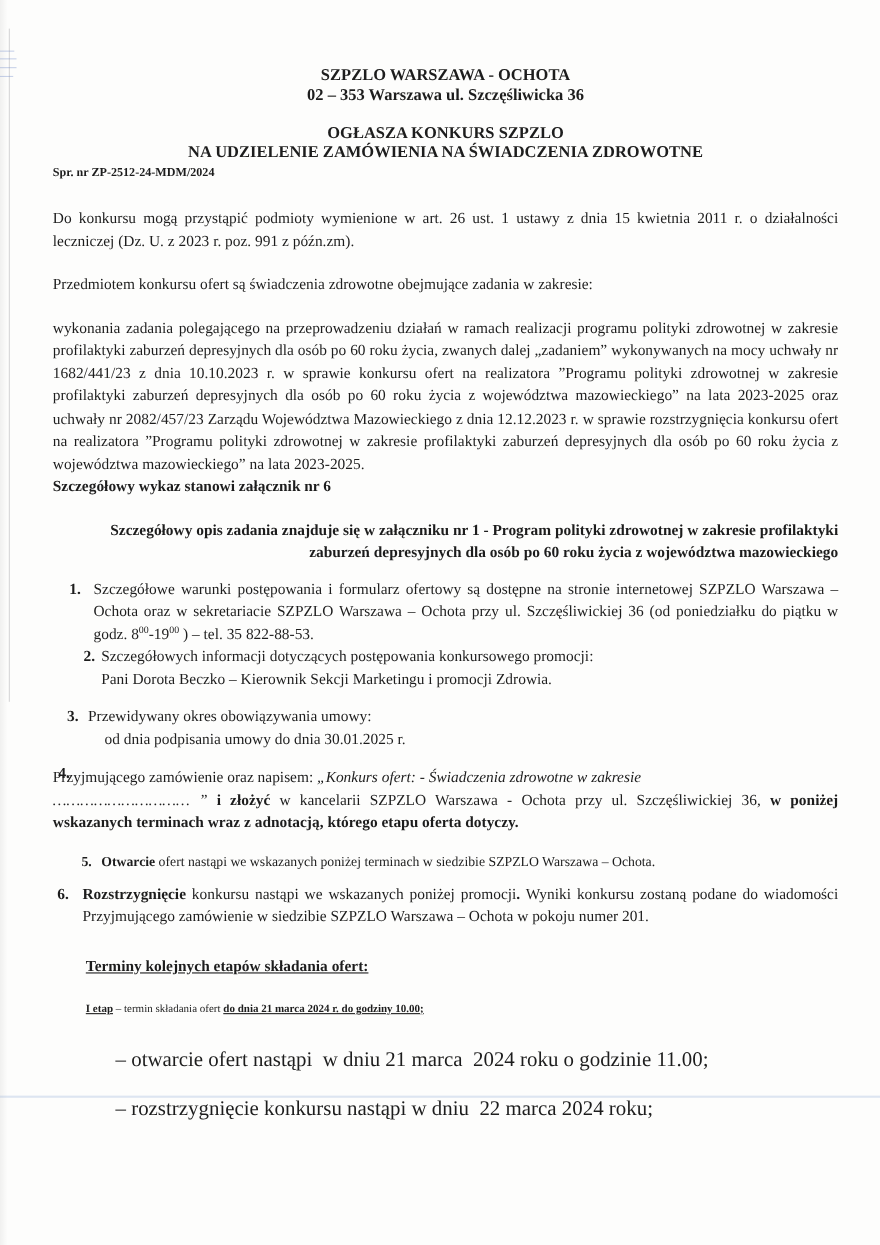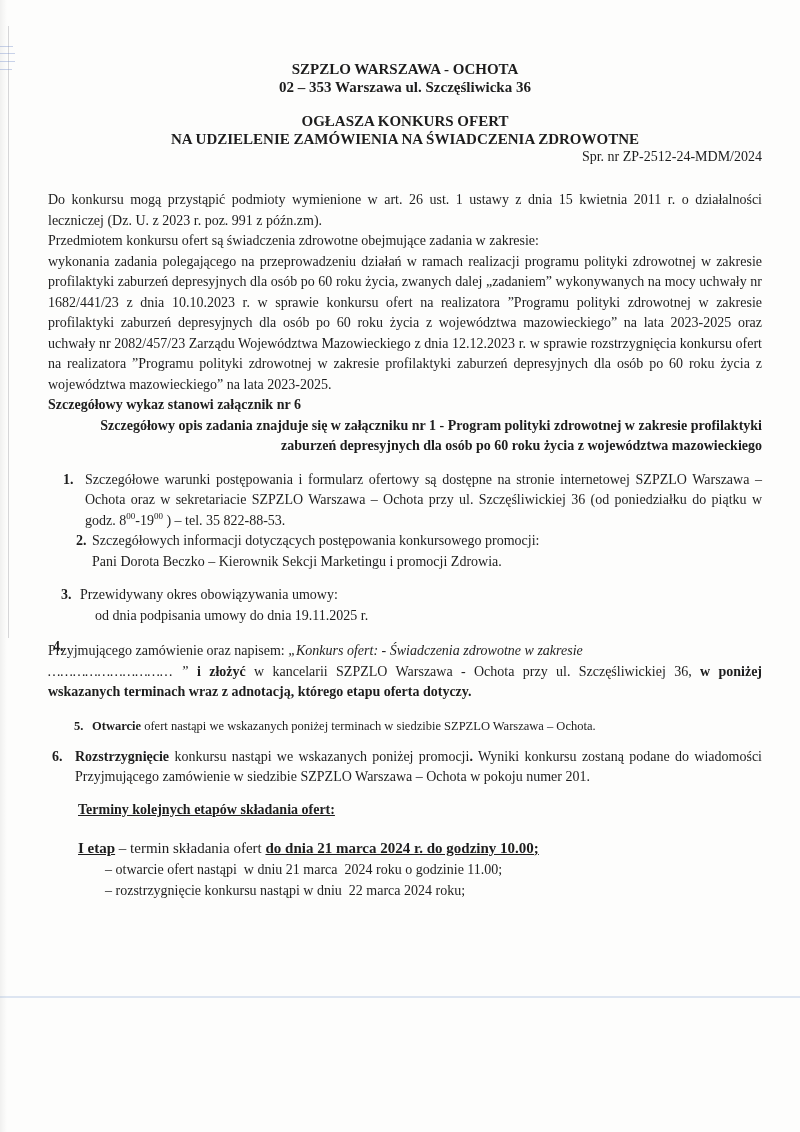--- a/index.html
+++ b/index.html
@@ -21,46 +21,46 @@
   .ba2 { top:53px; width:15px; }
   .ba3 { top:61px; width:15px; }
   .ba4 { top:69px; width:12px; }
   .scan-hline { position:absolute; left:0; top:996px; width:800px; height:2px;
     background:rgba(150,175,215,0.30); }
 
   .content { position:absolute; left:48px; top:60px; width:714px; }
 
   .hdr { text-align:center; font-weight:bold; font-size:15px; line-height:18px; }
   .hdr-gap { height:16px; }
-  .hdr-case { text-align:right; font-weight:normal; font-size:14px; line-height:18px; }
+  .hdr-case { text-align:left; font-weight:bold; font-size:11px; line-height:18px; }
 
   .para { font-size:14px; line-height:20.5px; text-align:justify; }
   .mt-intro { margin-top:24px; }
-  .mt-std   { }
+  .mt-std   { margin-top:19px; }
   .bold { font-weight:bold;text-align:right; }
   .italic { font-style:italic; }
   .u { text-decoration:underline; }
 
   .li { position:relative; font-size:14px; line-height:20.5px; text-align:justify; }
   .li .num { position:absolute; font-weight:bold; }
   .li1 { padding-left:37px; margin-top:13px; } .li1 .num { left:15px; }
   .li2 { padding-left:44px; } .li2 .num { left:28px; }
   .li3 { padding-left:32px; margin-top:13px; } .li3 .num { left:13px; }
   .li3 .sub { display:block; padding-left:15px; }
   .li4 { padding-left:24px; margin-top:11px; } .li4 .num { left:5px; }
   .li5 { padding-left:44px; margin-top:15px; font-size:12.5px; line-height:17px; text-align:left; }
   .li5 .num { left:26px; }
   .li6 { padding-left:27px; margin-top:12px; } .li6 .num { left:4px; }
 
   .envelope { margin-top:15px; }
 
-  .terms-heading { margin-left:30px; margin-top:11px; font-size:14px; line-height:21px;
+  .terms-heading { margin-left:30px; margin-top:24px; font-size:14px; line-height:21px;
     font-weight:bold; text-decoration:underline; }
-  .stage { margin-left:30px; margin-top:17px; font-size:15px; line-height:22px; }
-  .stage-sub { margin-left:57px; font-size:14px; line-height:21.5px; white-space:pre-wrap; }
+  .stage { margin-left:30px; margin-top:17px; font-size:10px; line-height:22px; }
+  .stage-sub { margin-left:57px; font-size:19px; line-height:21.5px; white-space:pre-wrap;margin-top:24px; }
 
   sup.hours { font-size:9px; line-height:0; vertical-align:super; }
 </style>
 </head>
 <body>
 
 <div class="page">
 
   <div class="edge-shade"></div>
   <div class="edge-vline"></div>
@@ -68,21 +68,21 @@
   <div class="blue-artifact ba2"></div>
   <div class="blue-artifact ba3"></div>
   <div class="blue-artifact ba4"></div>
   <div class="scan-hline"></div>
 
   <div class="content">
 
     <div class="hdr">SZPZLO WARSZAWA - OCHOTA</div>
     <div class="hdr">02 – 353 Warszawa ul. Szczęśliwicka 36</div>
     <div class="hdr-gap"></div>
-    <div class="hdr">OGŁASZA KONKURS OFERT</div>
+    <div class="hdr">OGŁASZA KONKURS SZPZLO</div>
     <div class="hdr">NA UDZIELENIE ZAMÓWIENIA NA ŚWIADCZENIA ZDROWOTNE</div>
     <div class="hdr-case">Spr. nr ZP-2512-24-MDM/2024</div>
 
     <div class="para mt-intro">Do konkursu mogą przystąpić podmioty wymienione w art. 26 ust. 1 ustawy z dnia 15 kwietnia 2011 r. o działalności leczniczej (Dz. U. z 2023 r. poz. 991 z późn.zm).</div>
 
     <div class="para mt-std">Przedmiotem konkursu ofert są świadczenia zdrowotne obejmujące zadania w zakresie:</div>
 
     <div class="para mt-std"><span>wykonania zadania polegającego na przeprowadzeniu działań w ramach realizacji programu polityki zdrowotnej w zakresie profilaktyki zaburzeń depresyjnych dla osób po 60 roku życia, zwanych dalej „zadaniem” wykonywanych na mocy uchwały nr 1682/441/23 z dnia 10.10.2023 r. w sprawie konkursu ofert na realizatora ”Programu polityki zdrowotnej w zakresie profilaktyki zaburzeń depresyjnych dla osób po 60 roku życia z województwa mazowieckiego” na lata 2023-2025  oraz uchwały nr 2082/457/23 Zarządu Województwa Mazowieckiego z dnia 12.12.2023 r. w sprawie rozstrzygnięcia konkursu ofert na realizatora ”Programu polityki zdrowotnej w zakresie profilaktyki zaburzeń depresyjnych dla osób po 60 roku życia z województwa mazowieckiego” na lata 2023-2025.</span><br>
       <span class="bold">Szczegółowy wykaz stanowi załącznik nr 6</span>
     </div>
@@ -91,21 +91,21 @@
 
     <div class="li li1">
       <span class="num">1.</span><span>Szczegółowe warunki postępowania i formularz ofertowy są dostępne na stronie internetowej SZPZLO Warszawa – Ochota oraz w sekretariacie SZPZLO Warszawa – Ochota przy ul. Szczęśliwickiej 36 (od poniedziałku do piątku w godz. 8</span><sup class="hours">00</sup><span>-19</span><sup class="hours">00</sup><span> ) – tel. 35 822-88-53.</span>
     </div>
 
     <div class="li li2">
       <span class="num">2.</span><span>Szczegółowych informacji dotyczących postępowania konkursowego promocji:</span><br><span>Pani Dorota Beczko – Kierownik Sekcji Marketingu i promocji Zdrowia.</span>
     </div>
 
     <div class="li li3">
-      <span class="num">3.</span><span>Przewidywany okres obowiązywania umowy:</span><span class="sub">od dnia podpisania umowy do dnia 19.11.2025 r.</span>
+      <span class="num">3.</span><span>Przewidywany okres obowiązywania umowy:</span><span class="sub">od dnia podpisania umowy do dnia 30.01.2025 r.</span>
     </div>
 
     <div class="li li4">
       <span class="num">4.</span>
     </div>
 
     <div class="para envelope"><span>Przyjmującego zamówienie oraz napisem: </span><span class="italic">„Konkurs ofert: - Świadczenia zdrowotne w zakresie</span><br><span class="italic">………………………… ” </span><span> </span><span class="bold">i złożyć</span><span> w kancelarii SZPZLO Warszawa - Ochota przy ul. Szczęśliwickiej 36, </span><span class="bold">w poniżej wskazanych terminach wraz z adnotacją, którego etapu oferta dotyczy.</span>
     </div>
 
     <div class="li li5">

